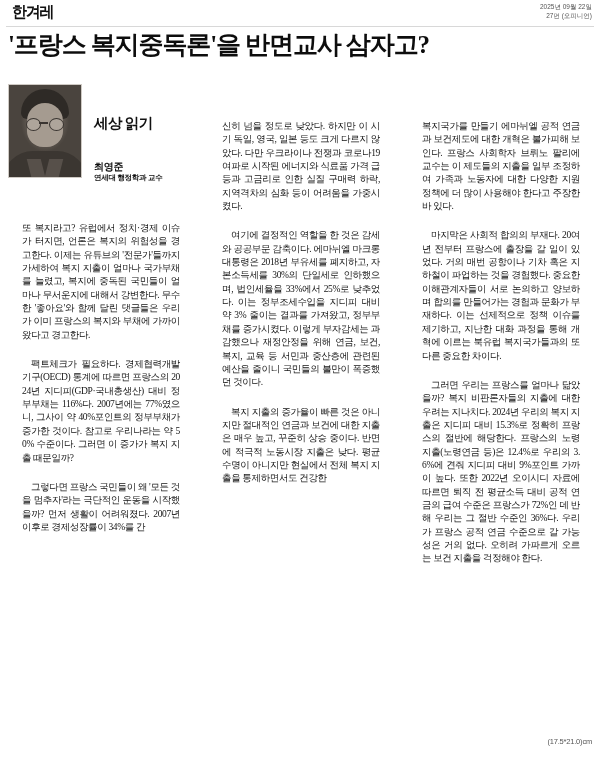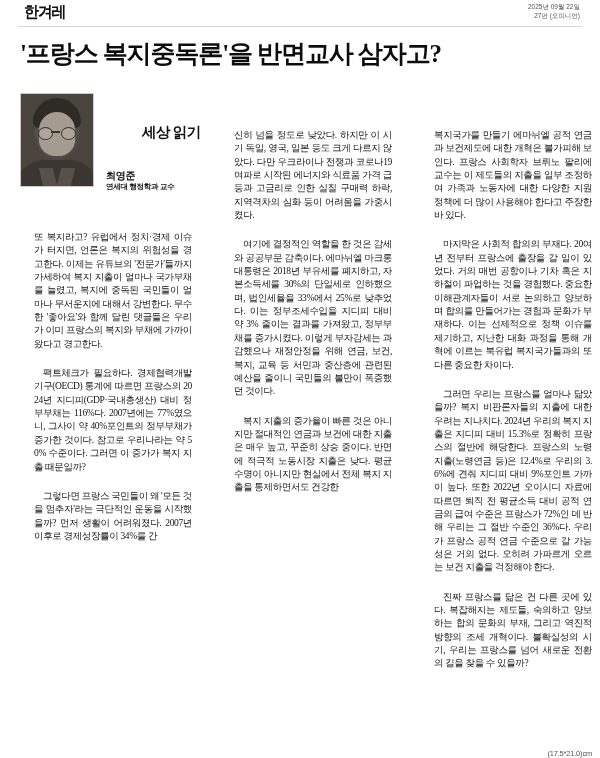--- a/index.html
+++ b/index.html
@@ -13,21 +13,21 @@
     font-family: "Liberation Serif", "DejaVu Serif", serif;
     color: #1a1a1a;
     overflow: hidden;
     position: relative;
   }
   .page {
     width: 600px;
     height: 758px;
     position: relative;
     box-sizing: border-box;
-    padding: 0 18px;
+    padding: 0 6px;
     background: #fff;
   }
 
   
   .masthead-row {
     display: flex;
     align-items: flex-start;
     justify-content: space-between;
     height: 22px;
     padding-top: 2px;
@@ -59,21 +59,21 @@
   }
 
   
   .headline {
     font-family: "Liberation Serif", "DejaVu Serif", serif;
     font-weight: 700;
     font-size: 25px;
     line-height: 30px;
     letter-spacing: -1.1px;
     color: #0d0d0d;
-    margin: 12px 0 6px 2px;
+    margin: 3px 0 6px 2px;
     white-space: nowrap;
   }
 
   
   .columns {
     display: flex;
     gap: 10px;
     height: 700px;
   }
   .col {
@@ -154,21 +154,20 @@
 
   .kicker {
     position: absolute;
     left: 88px;
     top: 48px;
     font-family: "Liberation Serif", "DejaVu Serif", serif;
     font-weight: 700;
     font-size: 14.5px;
     letter-spacing: -0.6px;
     color: #111;
-    margin-left: 36px;
   }
   .byline {
     position: absolute;
     left: 88px;
     top: 96px;
     font-family: "Liberation Sans", "DejaVu Sans", sans-serif;
     line-height: 10.5px;
   }
   .byline-name {
     display: block;
@@ -205,21 +204,21 @@
     text-indent: 0;
   }
 
   .col1 .body-text { height: 558px; overflow: hidden; }
   .col2 .body-text, .col3 .body-text { height: 698px; overflow: hidden; padding-top: 38px; }
 
   
   .dimnote {
     position: absolute;
     right: 8px;
-    bottom: 0;
+    bottom: 12px;
     font-family: "Liberation Sans", "DejaVu Sans", sans-serif;
     font-size: 7.5px;
     color: #555;
     letter-spacing: -0.2px;
     text-align: center;
   }
 </style>
 </head>
 <body>
 
@@ -268,20 +267,19 @@
         <p>여기에 결정적인 역할을 한 것은 감세와 공공부문 감축이다. 에마뉘엘 마크롱 대통령은 2018년 부유세를 폐지하고, 자본소득세를 30%의 단일세로 인하했으며, 법인세율을 33%에서 25%로 낮추었다. 이는 정부조세수입을 지디피 대비 약 3% 줄이는 결과를 가져왔고, 정부부채를 증가시켰다. 이렇게 부자감세는 과감했으나 재정안정을 위해 연금, 보건, 복지, 교육 등 서민과 중산층에 관련된 예산을 줄이니 국민들의 불만이 폭증했던 것이다.</p>
         <p>복지 지출의 증가율이 빠른 것은 아니지만 절대적인 연금과 보건에 대한 지출은 매우 높고, 꾸준히 상승 중이다. 반면에 적극적 노동시장 지출은 낮다. 평균수명이 아니지만 현실에서 전체 복지 지출을 통제하면서도 건강한</p>
       </div>
     </div>
 
     <div class="col col3">
       <div class="body-text">
         <p class="noindent">복지국가를 만들기 에마뉘엘 공적 연금과 보건제도에 대한 개혁은 불가피해 보인다. 프랑스 사회학자 브뤼노 팔리에 교수는 이 제도들의 지출을 일부 조정하여 가족과 노동자에 대한 다양한 지원 정책에 더 많이 사용해야 한다고 주장한 바 있다.</p>
         <p>마지막은 사회적 합의의 부재다. 20여년 전부터 프랑스에 출장을 갈 일이 있었다. 거의 매번 공항이나 기차 혹은 지하철이 파업하는 것을 경험했다. 중요한 이해관계자들이 서로 논의하고 양보하며 합의를 만들어가는 경험과 문화가 부재하다. 이는 선제적으로 정책 이슈를 제기하고, 지난한 대화 과정을 통해 개혁에 이르는 북유럽 복지국가들과의 또 다른 중요한 차이다.</p>
         <p>그러면 우리는 프랑스를 얼마나 닮았을까? 복지 비판론자들의 지출에 대한 우려는 지나치다. 2024년 우리의 복지 지출은 지디피 대비 15.3%로 정확히 프랑스의 절반에 해당한다. 프랑스의 노령 지출(노령연금 등)은 12.4%로 우리의 3.6%에 견줘 지디피 대비 9%포인트 가까이 높다. 또한 2022년 오이시디 자료에 따르면 퇴직 전 평균소득 대비 공적 연금의 급여 수준은 프랑스가 72%인 데 반해 우리는 그 절반 수준인 36%다. 우리가 프랑스 공적 연금 수준으로 갈 가능성은 거의 없다. 오히려 가파르게 오르는 보건 지출을 걱정해야 한다.</p>
-        <p>진짜 프랑스를 닮은 건 다른 곳에 있다. 복잡해지는 제도들, 숙의하고 양보하는 합의 문화의 부재, 그리고 역진적 방향의 조세 개혁이다. 불확실성의 시기, 우리는 프랑스를 넘어 새로운 전환의 길을 찾을 수 있을까?</p>
       </div>
     </div>
 
   </div>
 
   <div class="dimnote">(17.5*21.0)cm</div>
 </div>
 
 </body></html>

